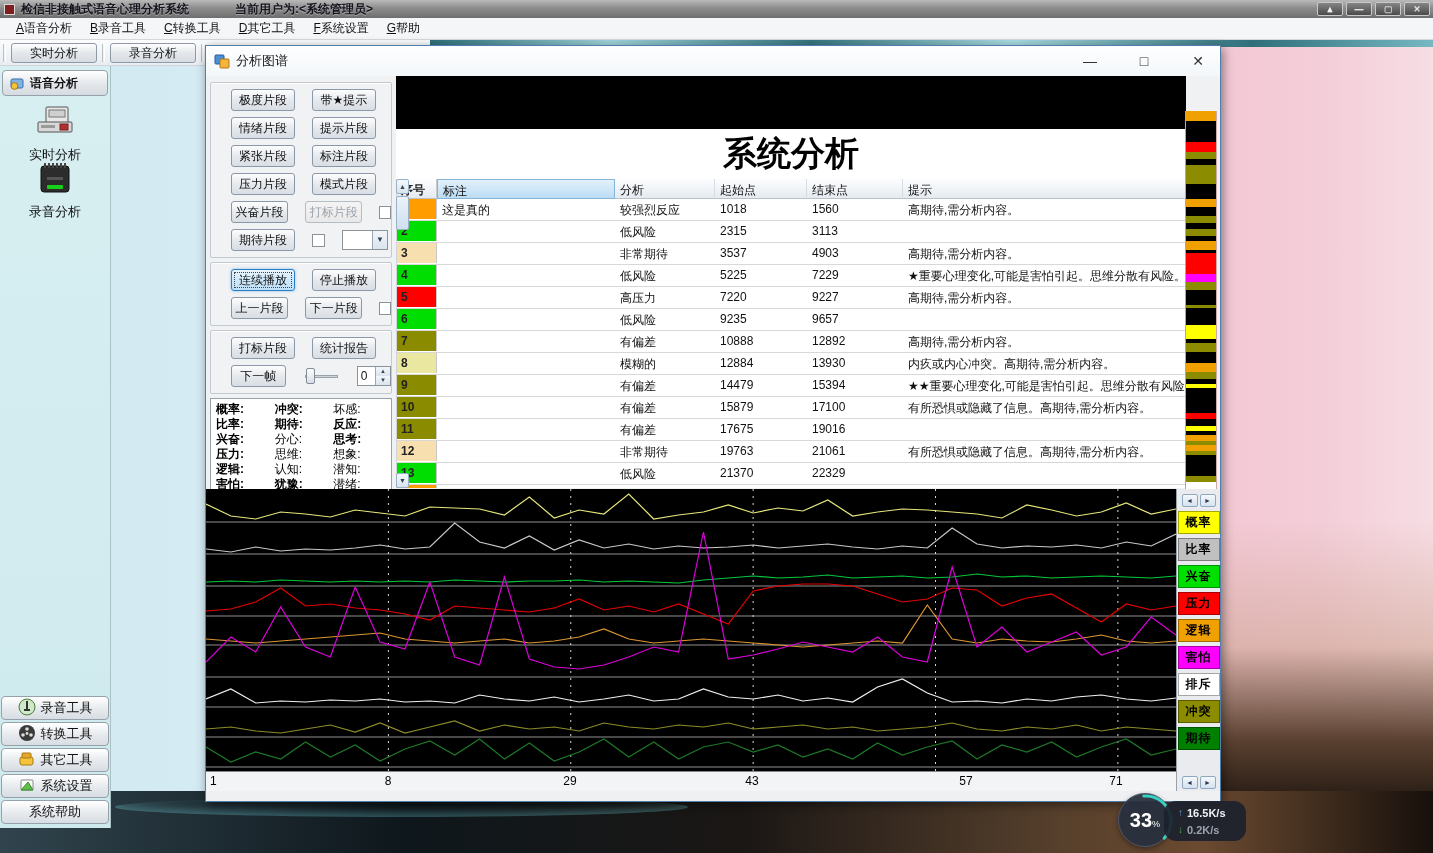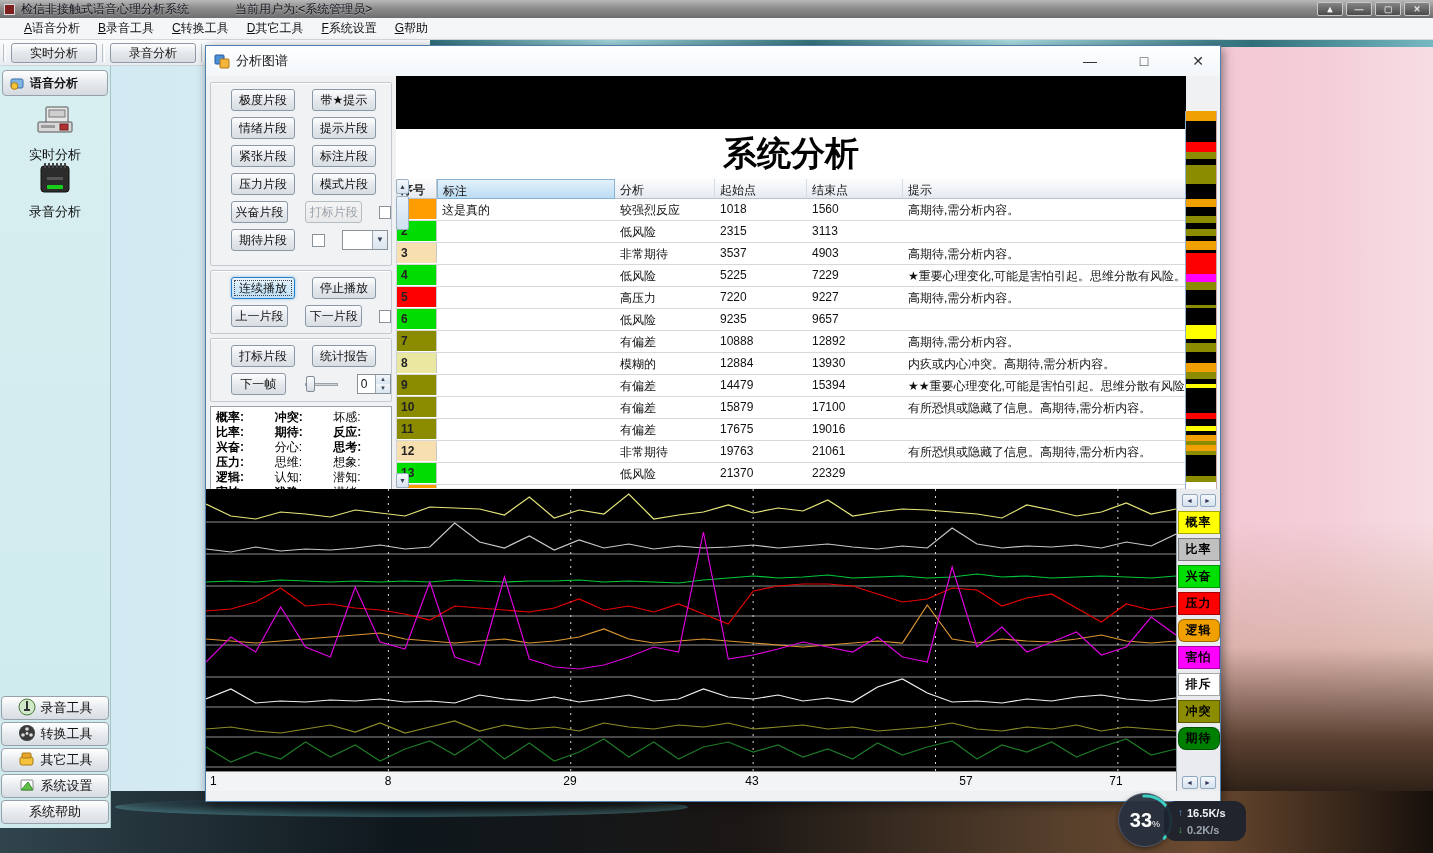--- a/index.html
+++ b/index.html
@@ -15,29 +15,29 @@
   .bg-bottom { position:absolute; left:0; right:0; bottom:0; height:62px;
     background:linear-gradient(90deg,#31444d 0%,#0e171c 28%,#1b1715 52%,#57402c 74%,#6b4a30 84%,#17100c 100%); }
   .bg-bottom:before { content:""; position:absolute; left:8%; top:6px; width:40%; height:20px; border-radius:50%;
     box-shadow:0 -4px 8px rgba(120,220,230,.35) inset; }
   .bg-teal { position:absolute; left:430px; top:40px; right:0; height:7px;
     background:linear-gradient(90deg,#2e6f7a,#9fd4da 18%,#36757f 38%,#a9dde2 58%,#2e6f7a 82%,#77b9c2 100%); }
 
   
   .titlebar { position:absolute; left:0; top:0; width:1433px; height:18px;
     background:linear-gradient(#b9b9b9,#8d8d8d 45%,#6e6e6e); display:flex; align-items:center;
-    font-weight:normal; color:#14141e; text-shadow:0 1px 0 rgba(255,255,255,.35); }
+    font-weight:bold; color:#14141e; text-shadow:0 1px 0 rgba(255,255,255,.35); }
   .app-icon { width:11px; height:11px; margin:0 6px 0 4px; background:#7e1f1f; border:1px solid #d9d9d9; }
   .titlebar .user { margin-left:46px; }
   .win-controls { position:absolute; right:3px; top:2px; display:flex; gap:3px; }
   .win-btn { width:26px; height:14px; background:linear-gradient(#858585,#4b4b4b); border:1px solid #cacaca;
     border-radius:2px; color:#f2f2f2; font-size:9px; line-height:12px; text-align:center; cursor:default; }
 
   .menubar { position:absolute; left:0; top:18px; width:1433px; height:22px; background:#f4f6f8;
-    border-bottom:1px solid #d4d8dc; display:flex; align-items:center; padding-left:24px; gap:18px; }
+    border-bottom:1px solid #d4d8dc; display:flex; align-items:center; padding-left:16px; gap:18px; }
   .menu-item { color:#101010; } .menu-item u { text-decoration:underline; }
 
   .toolbar { position:absolute; left:0; top:40px; width:430px; height:26px;
     background:linear-gradient(#fbfcfd,#e9edf1); border-bottom:1px solid #cfd5da; display:flex; align-items:center; }
   .tb-sep { width:3px; height:18px; margin:0 3px; border-left:1px solid #b9c0c6; border-right:1px solid #fff; }
   .tb-btn { min-width:86px; height:20px; margin:0 2px; padding:0 10px; text-align:center; line-height:18px;
     background:linear-gradient(#fefefe,#e4e8ec 50%,#d7dce2); border:1px solid #8f9aa6; border-radius:3px; }
 
   
   .sidebar { position:absolute; left:0; top:66px; width:111px; height:762px;
@@ -295,21 +295,21 @@
           </div>
           <div class="btn-row">
             <div class="btn">压力片段</div>
             <div class="btn">模式片段</div>
           </div>
           <div class="btn-row">
             <div class="btn">兴奋片段</div>
             <div class="btn disabled">打标片段</div>
             <span class="checkbox"></span>
           </div>
-          <div class="btn-row" style="margin-bottom:8px;">
+          <div class="btn-row" style="margin-bottom:0;">
             <div class="btn">期待片段</div>
             <span class="checkbox"></span>
             <span class="combo">
                 <span class="drop">▼</span>
               </span>
           </div>
         </div>
 
         <div class="group">
           <div class="btn-row">
@@ -588,25 +588,25 @@
       <div class="legend-col">
         <div class="arrow-pair">
           <div>◄</div>
           <div>►</div>
         </div>
         <div id="legend-items" style="display:flex;flex-direction:column;align-items:center;flex:1;">
             <div class="legend-item" style="background: rgb(255, 255, 0);">概率</div>
             <div class="legend-item" style="background: rgb(192, 192, 192);">比率</div>
             <div class="legend-item" style="background: rgb(0, 224, 0);">兴奋</div>
             <div class="legend-item" style="background: rgb(255, 0, 0);">压力</div>
-            <div class="legend-item" style="background: rgb(240, 160, 0); border-radius: 6px;">逻辑</div>
+            <div class="legend-item" style="background: rgb(240, 160, 0);">逻辑</div>
             <div class="legend-item" style="background: rgb(255, 0, 255);">害怕</div>
             <div class="legend-item" style="background: rgb(255, 255, 255);">排斥</div>
             <div class="legend-item" style="background: rgb(140, 140, 0);">冲突</div>
-            <div class="legend-item" style="background: rgb(0, 128, 0); border-radius: 8px;">期待</div>
+            <div class="legend-item" style="background: rgb(0, 128, 0);">期待</div>
           </div>
         <div class="arrow-pair">
           <div>◄</div>
           <div>►</div>
         </div>
       </div>
     </div>
   </div>
 
   <div class="net-widget">

